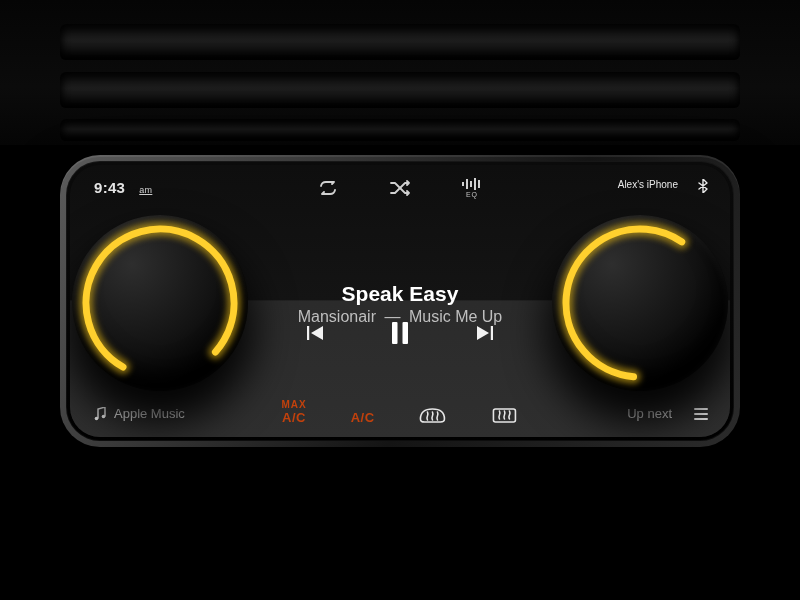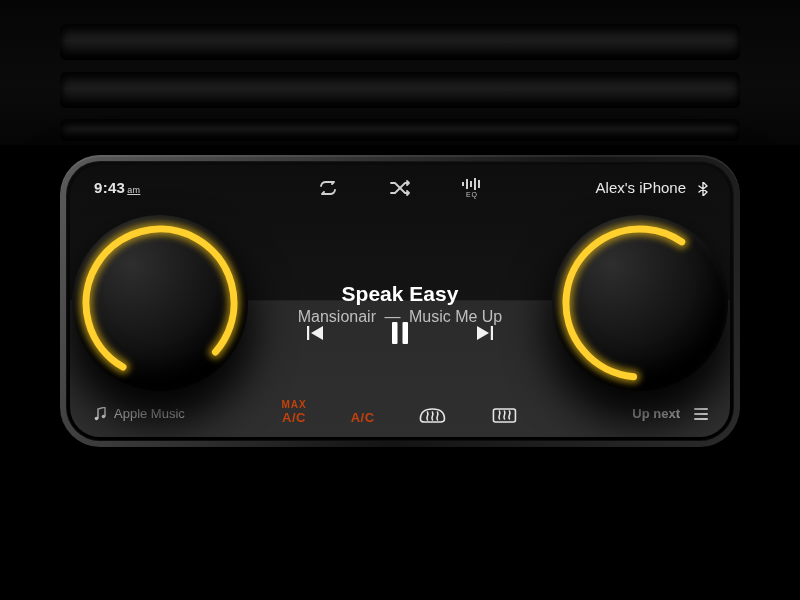--- a/index.html
+++ b/index.html
@@ -56,34 +56,34 @@
 
   .top-row {
     position: absolute; top: 14px; left: 0; width: 100%;
     color: #e4e4e4;
   }
 
   .clock {
     position: absolute; left: 24px; top: 0;
     font-size: 15px; font-weight: 600; letter-spacing: .3px;
   }
-  .clock .ampm { font-size: 9px; font-weight: 500; margin-left: 2px; opacity: .9; text-decoration: underline; }
+  .clock .ampm { font-size: 9px; font-weight: 500; margin-left: 14px; opacity: .9; text-decoration: underline; }
 
   .top-icons {
     position: absolute; left: 50%; top: -2px; transform: translateX(-50%);
     display: flex; align-items: center; gap: 46px;
     color: #d0d0d0;
   }
   .top-icons .icon-btn { width: 26px; height: 22px; display: flex; flex-direction: column; align-items: center; justify-content: center; cursor: pointer; }
   .eq-label { font-size: 7px; letter-spacing: 1px; margin-top: 1px; color: #c0c0c0; }
 
   .device {
     position: absolute; right: 22px; top: 0;
-    font-size: 15px; font-weight: 500; color: #e8e8e8;
-    display: flex; align-items: flex-end; gap: 12px;
+    font-size: 10px; font-weight: 500; color: #e8e8e8;
+    display: flex; align-items: flex-start; gap: 20px;
   }
 
   
   .now-playing {
     position: absolute; top: 90px; left: 50%; transform: translateX(-50%);
     text-align: center; color: #fff; width: 400px; margin-top: 27px;
   }
   .track-title { font-size: 21px; font-weight: 700; }
   .track-meta  { font-size: 16px; font-weight: 400; color: #bfbfbf; margin-top: 2px; }
   .track-sep { margin: 0 4px; }
@@ -107,22 +107,22 @@
   }
   .climate-row {
     position: absolute; left: 50%; bottom: -4px; transform: translateX(-50%);
     display: flex; align-items: flex-end; gap: 44px;
   }
   .climate-btn { display: flex; flex-direction: column; align-items: center; justify-content: flex-end; height: 34px; cursor: pointer; font-size: 13px; font-weight: 600; letter-spacing: .5px; color: #c2410c; }
   .climate-btn .small-label { font-size: 10px; letter-spacing: 1px; line-height: 1; }
 
   .upnext {
     position: absolute; right: 22px; bottom: 0;
-    font-size: 13px; font-weight: 700;
-    display: flex; align-items: center; gap: 14px; cursor: pointer; margin-top: 20px;
+    font-size: 13px; font-weight: 400;
+    display: flex; align-items: center; gap: 22px; cursor: pointer; margin-top: 20px;
   }
 
   
   .knob {
     position: absolute; top: 50px; width: 176px; height: 176px;
     border-radius: 50%;
     background:
       radial-gradient(circle at 34% 28%, #2e2e2e 0, #121212 50%, #020202 72%),
       #000;
     box-shadow:

